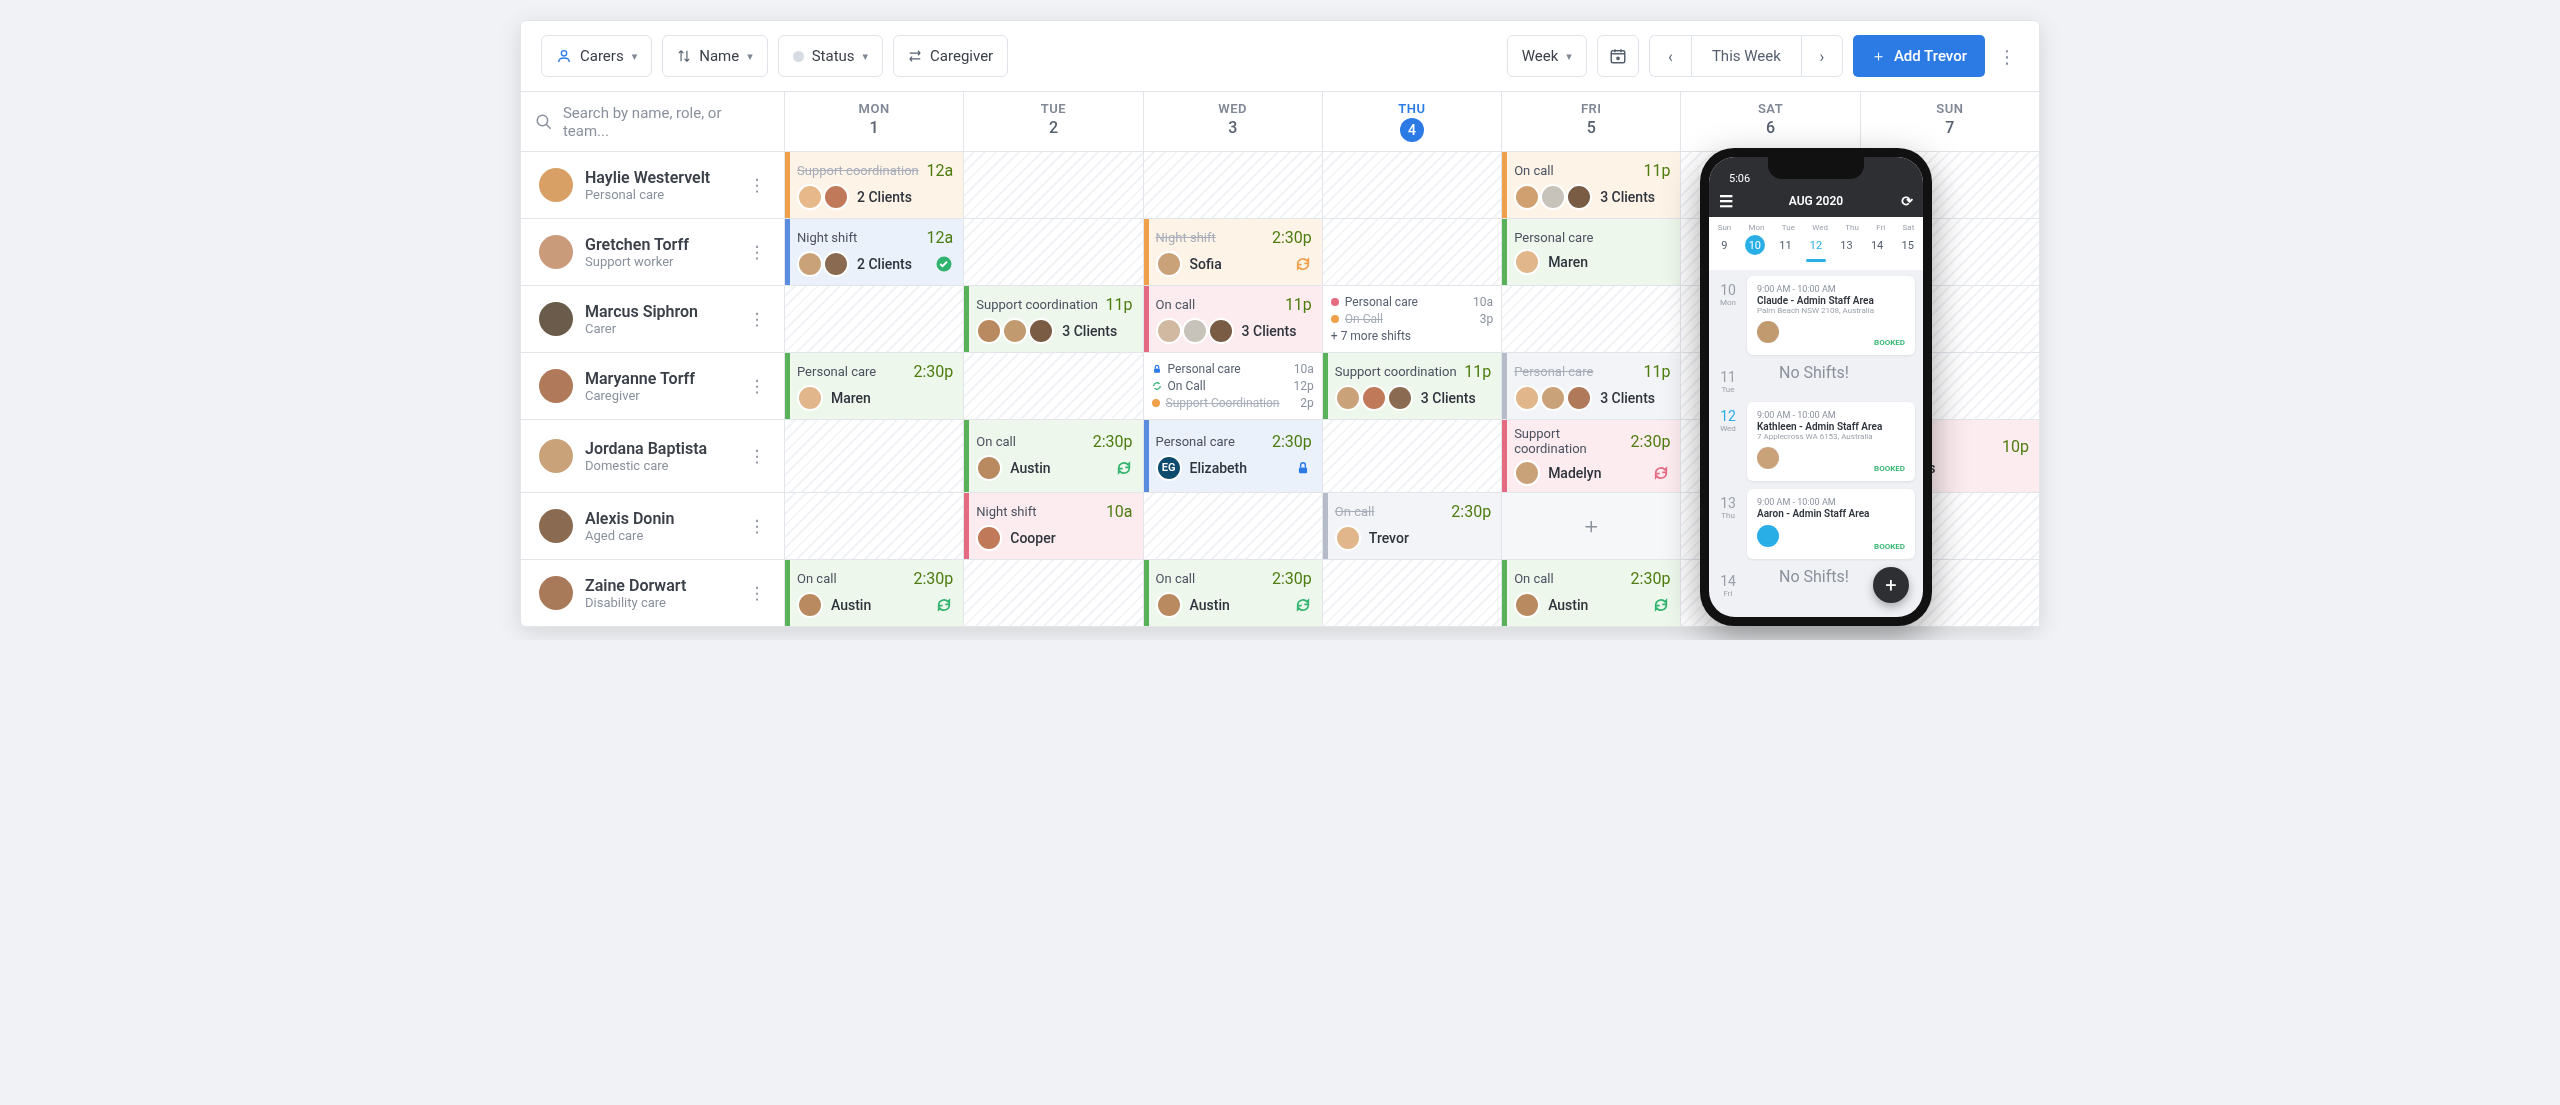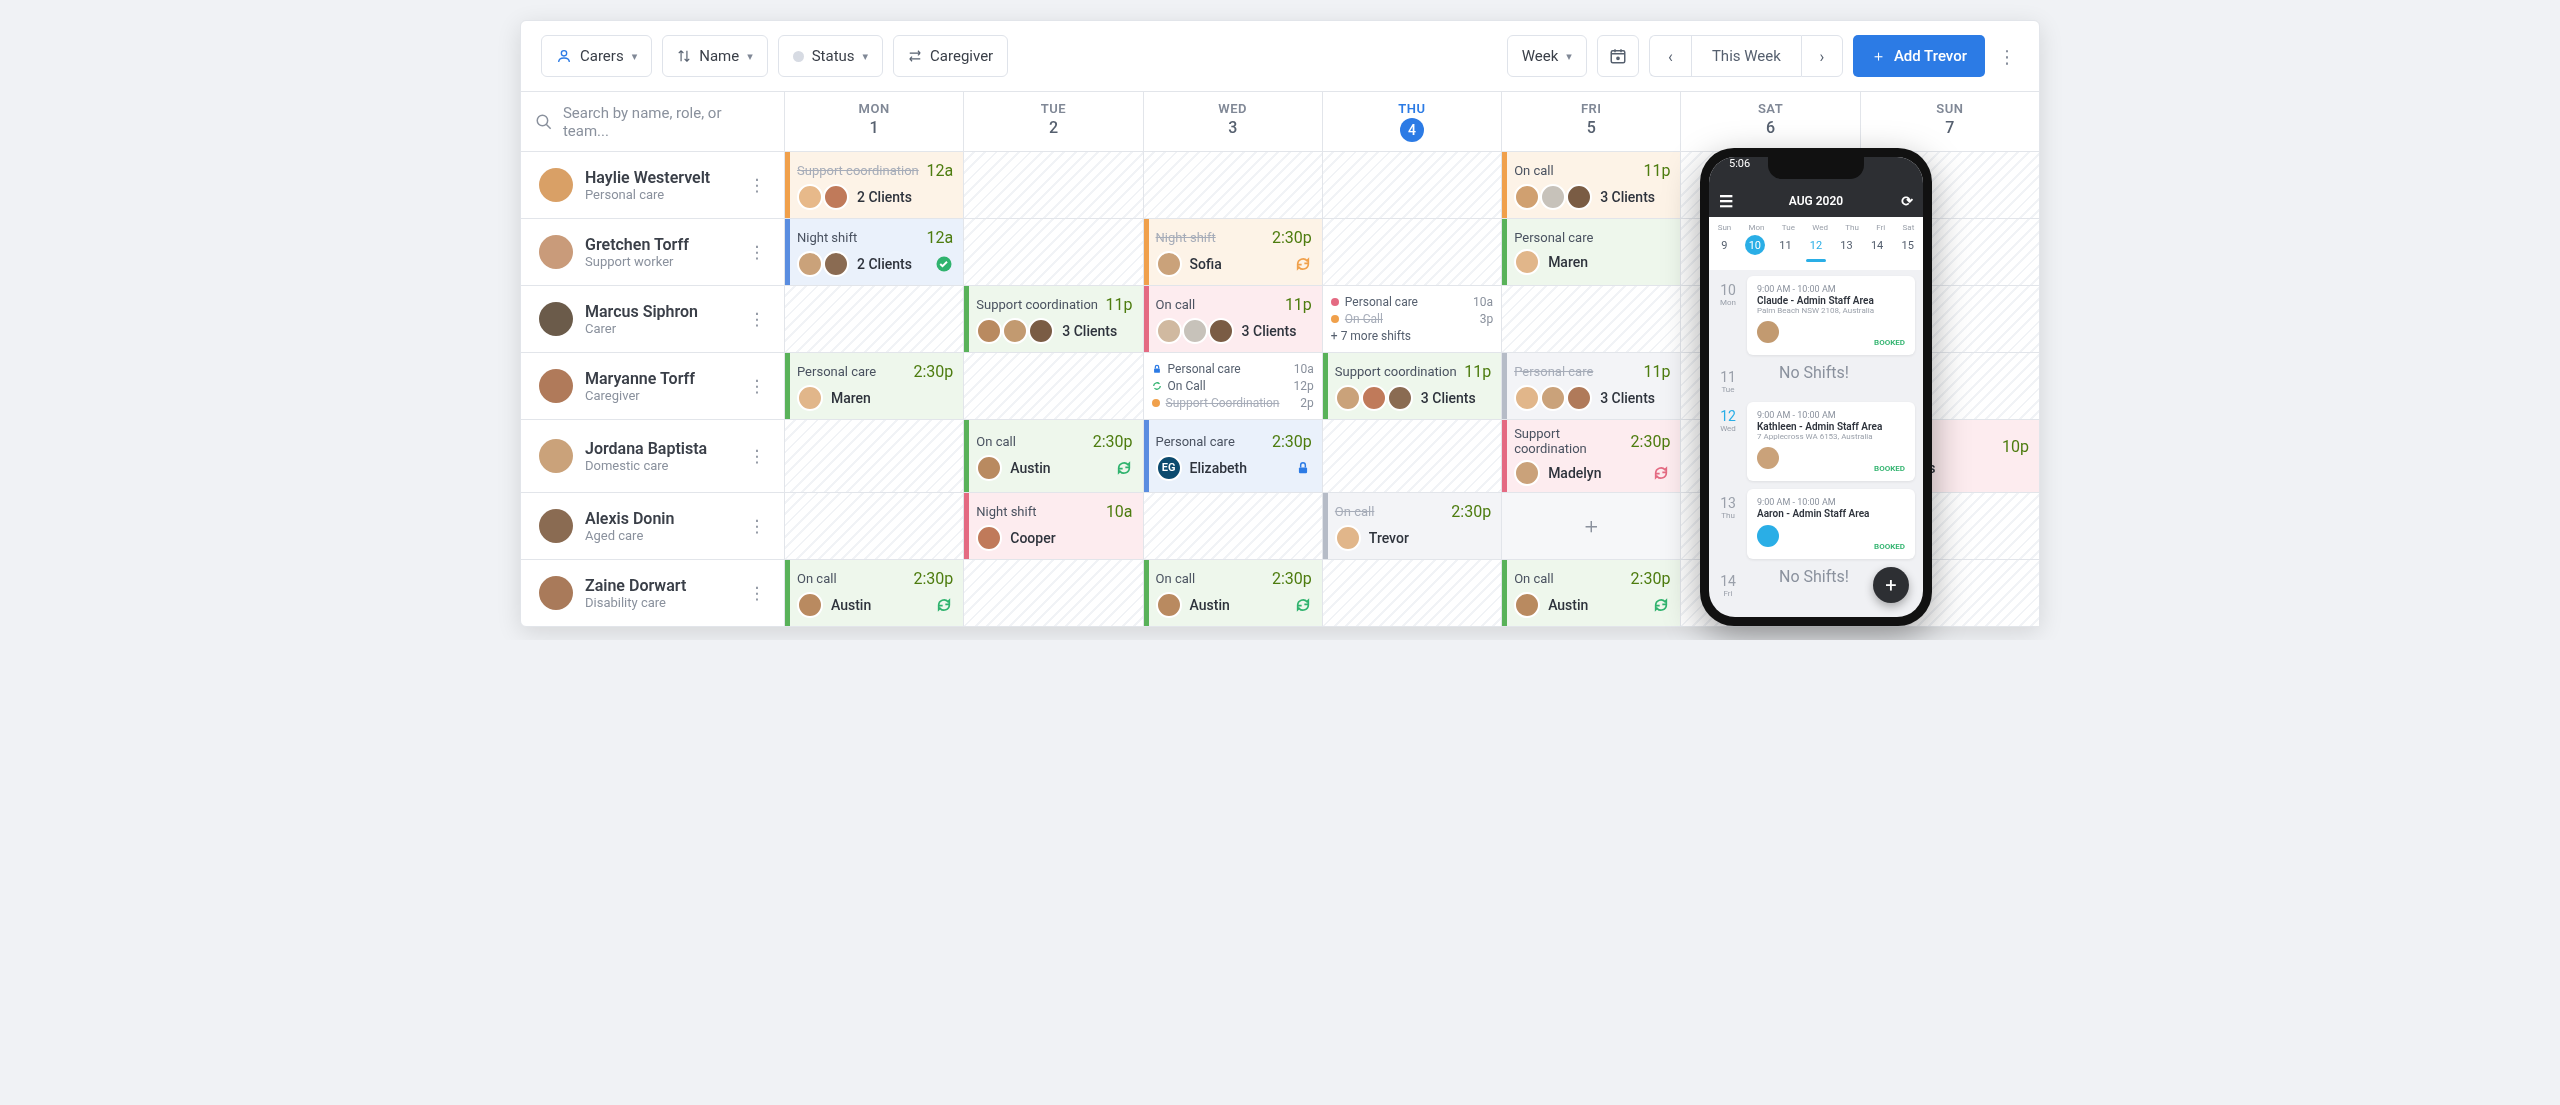--- a/index.html
+++ b/index.html
@@ -64,21 +64,21 @@
   .multi .dotc{width:8px;height:8px;border-radius:50%;flex-shrink:0}
   .add-tile{width:100%;height:100%;display:flex;align-items:center;justify-content:center;background:#f6f7f9;color:#8a919d;font-size:22px;cursor:pointer}
   
   .av{display:inline-block;width:34px;height:34px;border-radius:50%}
   .mav{display:inline-block;width:26px;height:26px;border-radius:50%;border:2px solid #fff}
   .eg{background:#0c4a6e;color:#fff;display:inline-flex;align-items:center;justify-content:center;font-size:11px;font-weight:600}
   
   .phone{position:absolute;right:108px;top:128px;width:232px;height:478px;background:#111;border-radius:34px;padding:9px;box-shadow:0 12px 36px rgba(0,0,0,.35)}
   .phone::before{content:"";position:absolute;left:50%;transform:translateX(-50%);top:9px;width:96px;height:22px;background:#111;border-bottom-left-radius:14px;border-bottom-right-radius:14px;z-index:5}
   .screen{width:100%;height:100%;background:#f0f1f4;border-radius:26px;overflow:hidden;position:relative}
-  .p-status{height:28px;background:#2d2f33;color:#fff;font-size:11px;display:flex;align-items:flex-start;padding:0 20px}
+  .p-status{height:28px;background:#2d2f33;color:#fff;font-size:11px;display:flex;align-items:flex-end;padding:0 20px}
   .p-head{height:32px;background:#2d2f33;color:#fff;display:flex;align-items:center;justify-content:center;font-size:12px;font-weight:600;position:relative}
   .p-head .menu-ico{position:absolute;left:10px;font-size:16px}
   .p-head .ref-ico{position:absolute;right:10px;font-size:14px}
   .p-week{background:#fff;padding:6px 0 8px}
   .p-week .labs{display:flex;justify-content:space-around;font-size:8px;color:#9aa0aa}
   .p-week .nums{display:flex;justify-content:space-around;font-size:11px;margin-top:3px}
   .p-week .nums span{width:20px;height:20px;display:inline-flex;align-items:center;justify-content:center;border-radius:50%;color:#56606f}
   .p-week .nums .sel{background:#2aaee6;color:#fff}
   .p-week .nums .lb{color:#2aaee6}
   .p-week .bar{height:3px;background:#2aaee6;width:20px;margin:4px auto 0;border-radius:2px}

